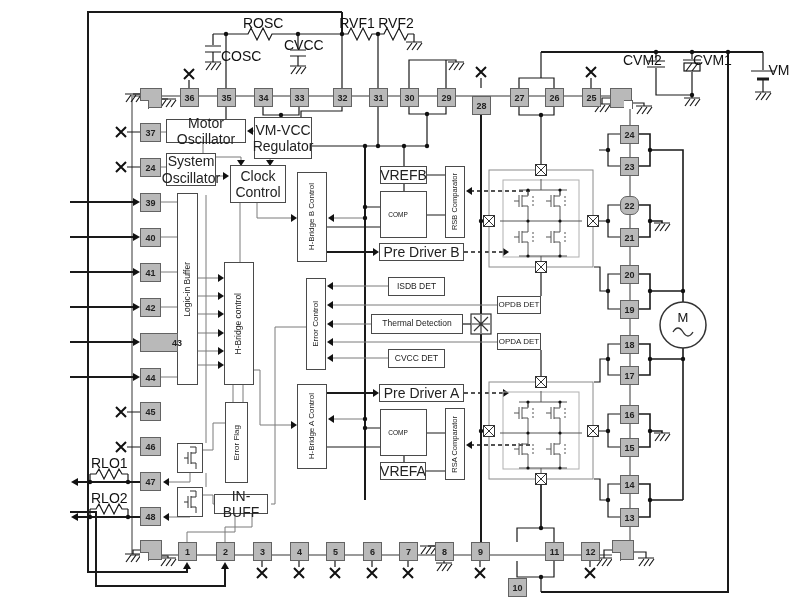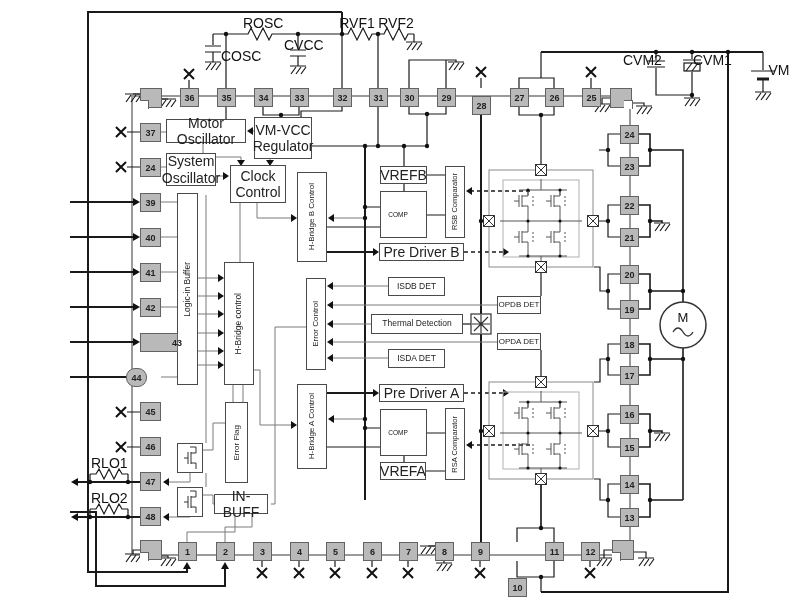--- a/index.html
+++ b/index.html
@@ -373,21 +373,21 @@
       </div>
       <div class="pin pin-left" style="left: 140px; top: 263px;">
         <span>41</span>
       </div>
       <div class="pin pin-left" style="left: 140px; top: 298px;">
         <span>42</span>
       </div>
       <div class="pin pin-left" style="left: 140px; top: 333px; padding-left: 36px;">
         <span>43</span>
       </div>
-      <div class="pin pin-left" style="left: 126px; top: 368px; border-radius: 9px;">
+      <div class="pin pin-left" style="left: 140px; top: 368px;">
         <span>44</span>
       </div>
       <div class="pin pin-left" style="left: 140px; top: 402px;">
         <span>45</span>
       </div>
       <div class="pin pin-left" style="left: 140px; top: 437px;">
         <span>46</span>
       </div>
       <div class="pin pin-left" style="left: 140px; top: 472px;">
         <span>47</span>
@@ -396,21 +396,21 @@
         <span>48</span>
       </div>
     </div>
   <div>
       <div class="pin" style="left: 620px; top: 125px;">
         <span>24</span>
       </div>
       <div class="pin" style="left: 620px; top: 157px;">
         <span>23</span>
       </div>
-      <div class="pin" style="left: 620px; top: 196px;">
+      <div class="pin" style="left: 620px; top: 196px; border-radius: 7px;">
         <span>22</span>
       </div>
       <div class="pin" style="left: 620px; top: 228px;">
         <span>21</span>
       </div>
       <div class="pin" style="left: 620px; top: 265px;">
         <span>20</span>
       </div>
       <div class="pin" style="left: 620px; top: 300px;">
         <span>19</span>
@@ -486,21 +486,21 @@
   <div class="blk vblk" style="left:306px;top:278px;width:20px;height:92px;font-size:8px;"><span>Error Control</span></div>
   <div class="blk vblk" style="left:297px;top:384px;width:30px;height:85px;font-size:8px;"><span>H-Bridge A Control</span></div>
   <div class="blk vblk" style="left:225px;top:402px;width:23px;height:81px;font-size:8px;"><span>Error Flag</span></div>
   <div class="blk" style="left:214px;top:494px;width:54px;height:20px;"><span>IN-BUFF</span></div>
   <div class="blk" style="left:380px;top:166px;width:47px;height:18px;"><span>VREFB</span></div>
   <div class="blk" style="left:380px;top:191px;width:47px;height:47px;"></div>
   <div class="blk vblk" style="left:445px;top:166px;width:20px;height:72px;font-size:7.5px;"><span>RSB Comparator</span></div>
   <div class="blk" style="left:379px;top:243px;width:85px;height:18px;"><span>Pre Driver B</span></div>
   <div class="blk" style="left:388px;top:277px;width:57px;height:19px;font-size:8.5px;"><span>ISDB DET</span></div>
   <div class="blk" style="left:371px;top:314px;width:92px;height:20px;font-size:8.5px;"><span>Thermal Detection</span></div>
-  <div class="blk" style="left:388px;top:349px;width:57px;height:19px;font-size:8.5px;"><span>ISDA DET</span></div>
+  <div class="blk" style="left:388px;top:349px;width:57px;height:19px;font-size:8.5px;"><span>CVCC DET</span></div>
   <div class="blk" style="left:497px;top:296px;width:44px;height:18px;font-size:8px;"><span>OPDB DET</span></div>
   <div class="blk" style="left:497px;top:333px;width:44px;height:17px;font-size:8px;"><span>OPDA DET</span></div>
   <div class="blk" style="left:379px;top:384px;width:85px;height:18px;"><span>Pre Driver A</span></div>
   <div class="blk" style="left:380px;top:409px;width:47px;height:47px;"></div>
   <div class="blk" style="left:380px;top:462px;width:46px;height:18px;"><span>VREFA</span></div>
   <div class="blk vblk" style="left:445px;top:408px;width:20px;height:72px;font-size:7.5px;"><span>RSA Comparator</span></div>
 
   <div class="blk" style="left:177px;top:443px;width:26px;height:30px;">
     <svg width="24" height="28">
         <g stroke="#333" stroke-width="1" fill="none">

